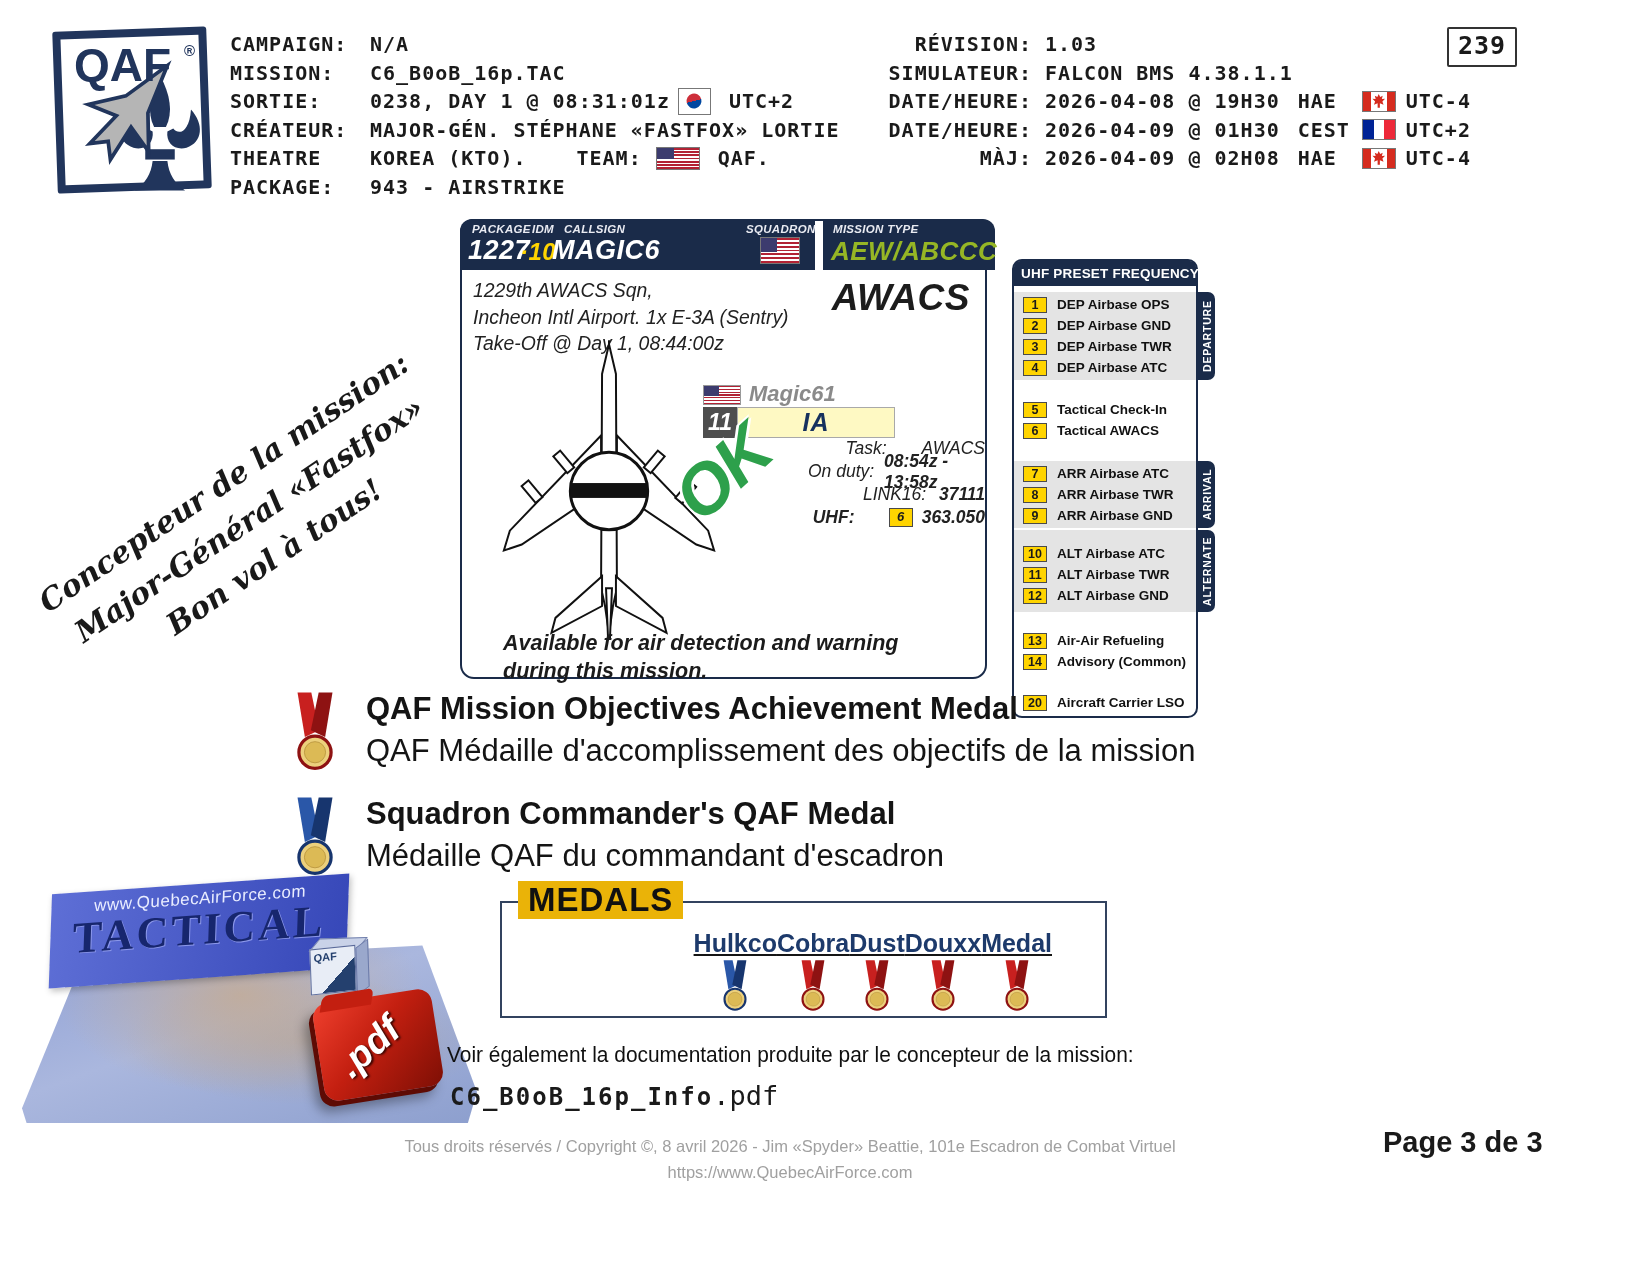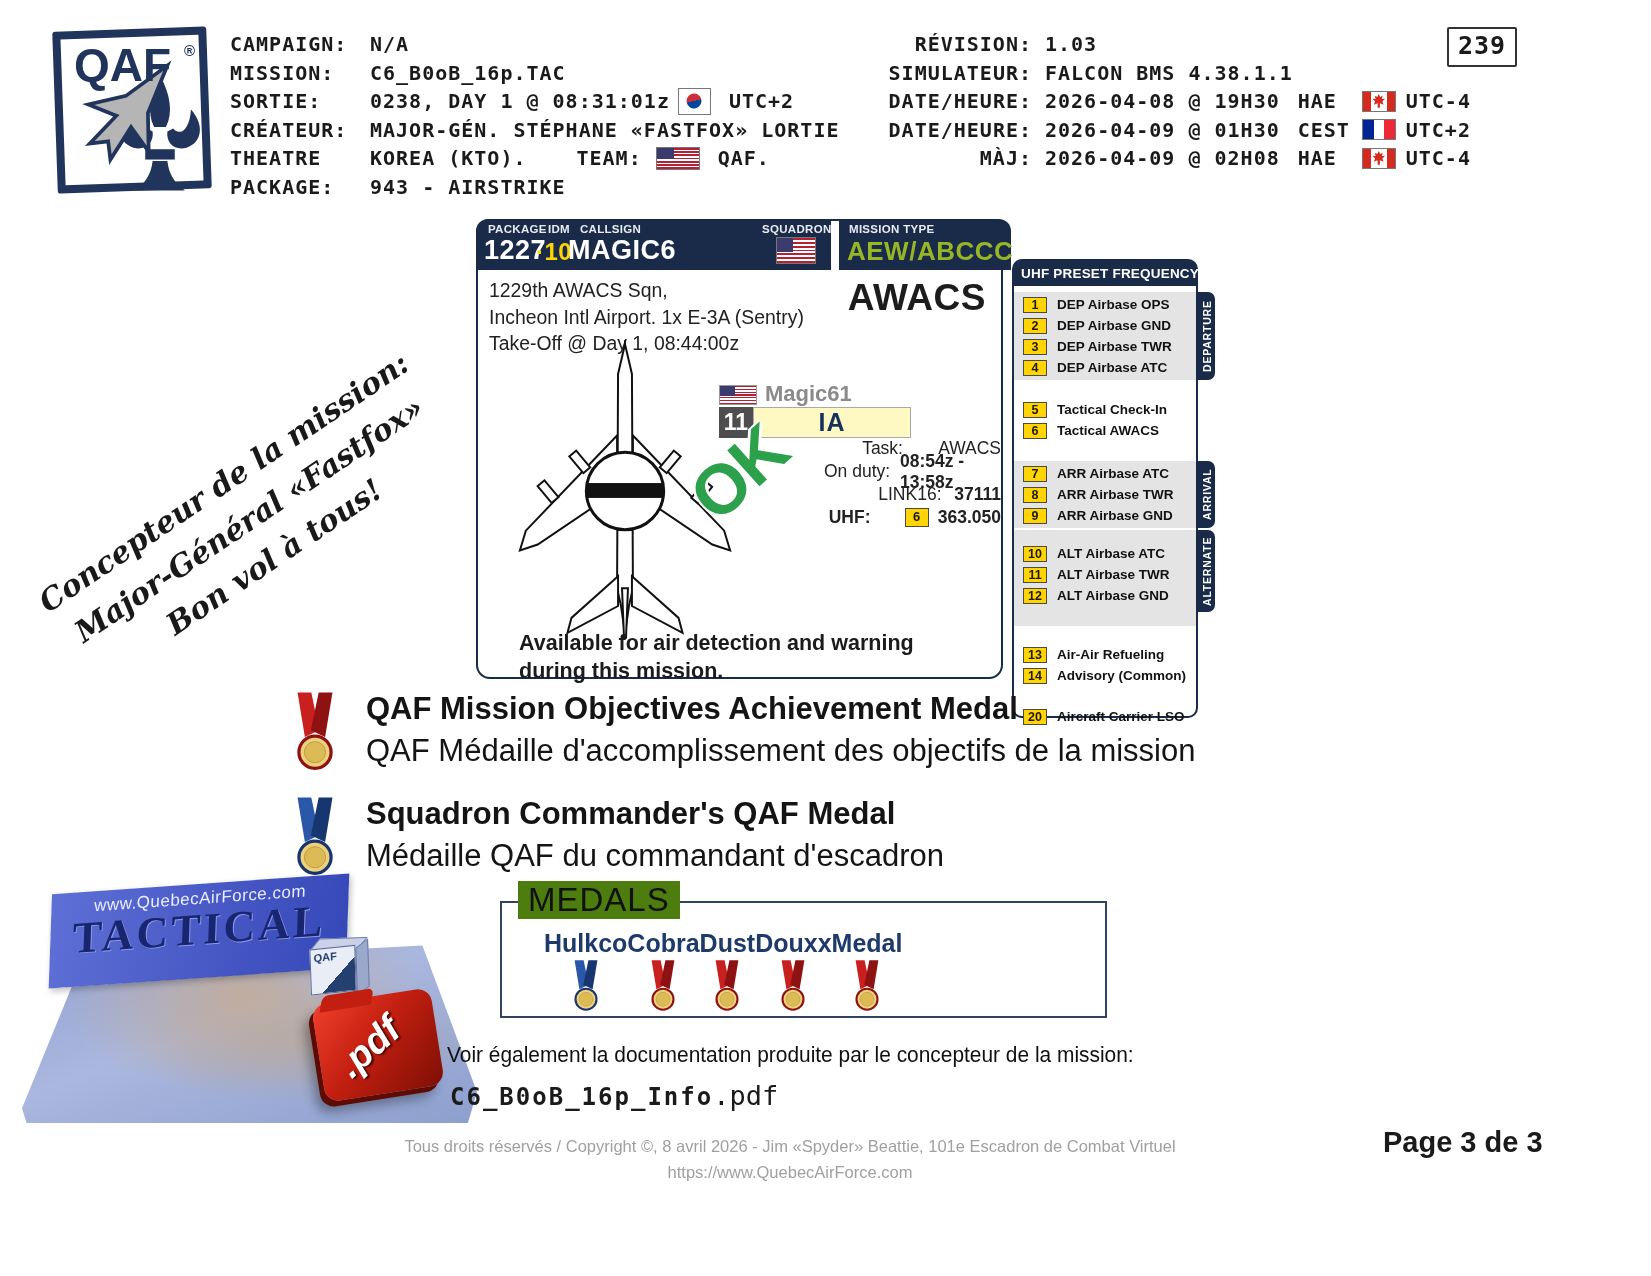--- a/index.html
+++ b/index.html
@@ -48,22 +48,22 @@
 
   #rev-box{left:1447px;top:27px;width:66px;height:36px;border:2.5px solid #333;border-radius:2px;
         text-align:center;line-height:33px;font-size:25px;}
 
   
   #hand-note{left:6px;top:452px;width:486px;transform:rotate(-34deg);text-align:center;
         font-family:"DejaVu Serif",serif;font-style:italic;font-weight:bold;
         font-size:30px;line-height:45px;color:#191919;}
 
   
-  #card{left:476px;top:219px;width:527px;height:460px;border:2.5px solid #1A2B49;
-        border-radius:14px;background:#fff;box-sizing:border-box;}
+  #card{left:460px;top:219px;width:527px;height:460px;border:2.5px solid #1A2B49;
+        border-radius:14px;background:#fff;box-sizing:border-box;font-style:italic;}
   .band{position:absolute;top:-2px;height:51px;background:#1A2B49;}
   .band-a{left:-2px;width:355px;border-radius:12px 0 0 0;}
   .band-b{left:361px;width:172px;border-radius:0 12px 0 0;}
   .band .sm-label{position:absolute;top:4px;font-size:11.5px;font-weight:bold;color:#e9ebf2;letter-spacing:0.3px;}
   .band .big{position:absolute;top:16px;font-size:27px;font-weight:bold;color:#fff;letter-spacing:0.5px;}
   .v-pkg{left:8px;} .l-pkg{left:12px;}
   .v-idm{left:60px;color:#ffd400 !important;font-size:24px !important;top:19px !important;} .l-idm{left:72px;}
   .v-cs{left:92px;} .l-cs{left:104px;}
   .l-sq{left:286px;}
   .sq-flag{position:absolute;left:300px;top:18px;}
@@ -91,21 +91,21 @@
         font-size:13px;font-weight:bold;text-align:center;line-height:16px;color:#1a1a1a;margin-right:9px;flex:none;}
   .card-note{position:absolute;left:41px;top:408px;font-size:21.5px;font-weight:bold;line-height:28px;color:#1b1b1b;}
 
   
   #uhf{left:1012px;top:219px;width:186px;height:459px;border:2.5px solid #1A2B49;border-radius:10px;
         background:#fff;box-sizing:border-box;margin-top:40px;}
   .uhf-title{background:#1A2B49;color:#fff;font-size:13.5px;font-weight:bold;letter-spacing:0.2px;
         padding:5px 0 5px 7px;border-radius:6px 6px 0 0;white-space:nowrap;}
   .grp{position:relative;padding:2px 0 2px 9px;}
   .grp.gray{background:#e4e4e4;}
-  .grp.padtop{padding-top:13px;padding-bottom:20px;}
+  .grp.padtop{padding-top:13px;padding-bottom:6px;}
   .g-mb17{margin-bottom:17px;} .g-mb18{margin-bottom:18px;} .g-mb2{margin-bottom:2px;}
   .g-mb16{margin-bottom:16px;}
   .prow{display:flex;align-items:center;height:21px;}
   .pchip{display:inline-block;width:24px;height:16px;background:#FFD400;border:1px solid #4a4a4a;
         color:#1a1a1a;font-size:12.5px;font-weight:bold;text-align:center;line-height:15px;
         margin-right:10px;flex:none;box-sizing:border-box;}
   .plabel{font-size:13.5px;font-weight:bold;color:#111;white-space:nowrap;}
   .vtab{position:absolute;right:-19px;width:17px;background:#1A2B49;color:#fff;
         writing-mode:vertical-rl;transform:rotate(180deg);border-radius:7px 0 0 7px;
         display:flex;align-items:center;justify-content:center;
@@ -113,23 +113,23 @@
 
   
   .award{position:absolute;left:290px;width:1120px;}
   #award-0{top:690px;} #award-1{top:795px;}
   .award svg{position:absolute;left:2px;top:0;}
   .award-title{margin-left:76px;font-size:31px;font-weight:bold;color:#141414;line-height:37px;white-space:nowrap;}
   .award-sub{margin-left:76px;font-size:31px;color:#141414;line-height:37px;margin-top:5px;white-space:nowrap;}
 
   
   #medals-box{left:500px;top:901px;width:607px;height:117px;border:2px solid #32435f;box-sizing:border-box;}
-  .medals-legend{position:absolute;left:16px;top:-22px;background:#4d7c0f;padding:0 10px;
-        font-size:33px;font-weight:normal;color:#111;letter-spacing:1px;}
-  #pilots{display:flex;justify-content:flex-start;padding:26px 53px 0 42px;}
+  .medals-legend{position:absolute;left:16px;top:-22px;background:#eab308;padding:0 10px;
+        font-size:33px;font-weight:bold;color:#111;letter-spacing:1px;}
+  #pilots{display:flex;justify-content:flex-end;padding:26px 53px 0 42px;text-decoration:underline;}
   .pcol{text-align:center;}
   .pname{font-size:25px;font-weight:bold;color:#1d3a6b;margin-bottom:2px;}
 
   
   #tactical{left:22px;top:878px;width:455px;height:245px;}
   .map-surface{position:absolute;left:0;top:62px;width:455px;height:183px;
         background:
           radial-gradient(ellipse at 48% 30%, rgba(196,172,150,0.85), rgba(196,172,150,0) 55%),
           radial-gradient(ellipse at 62% 55%, rgba(182,162,140,0.55), rgba(182,162,140,0) 45%),
           linear-gradient(160deg,#8fa0d4 0%,#aab7de 45%,#8d9fce 100%);

